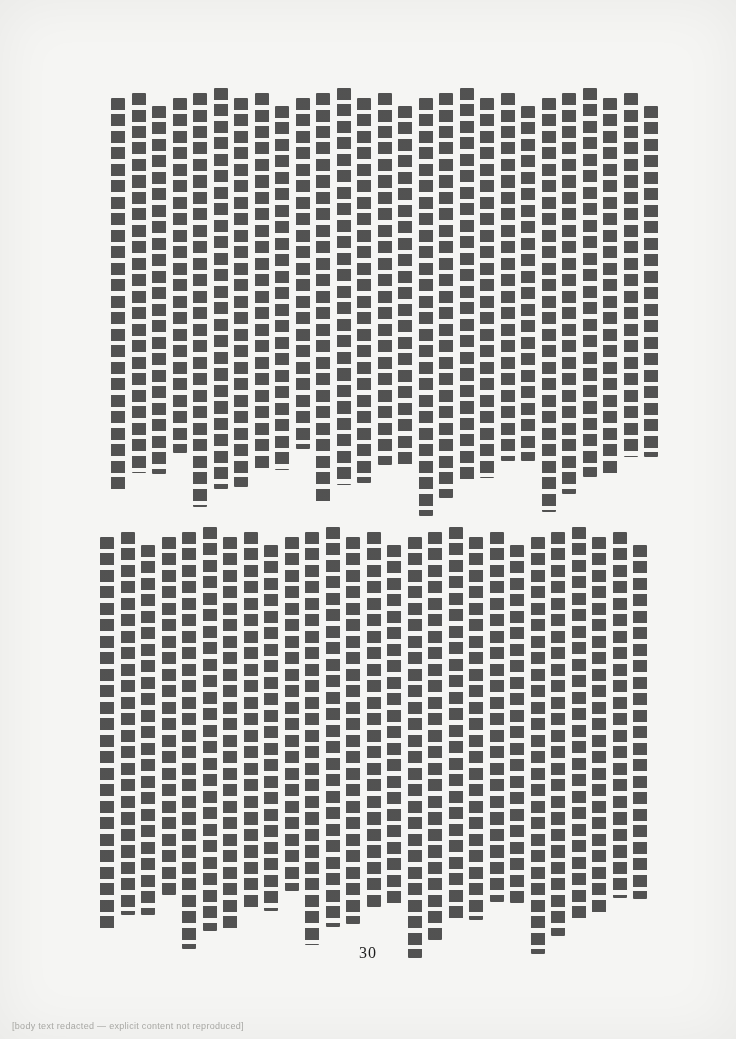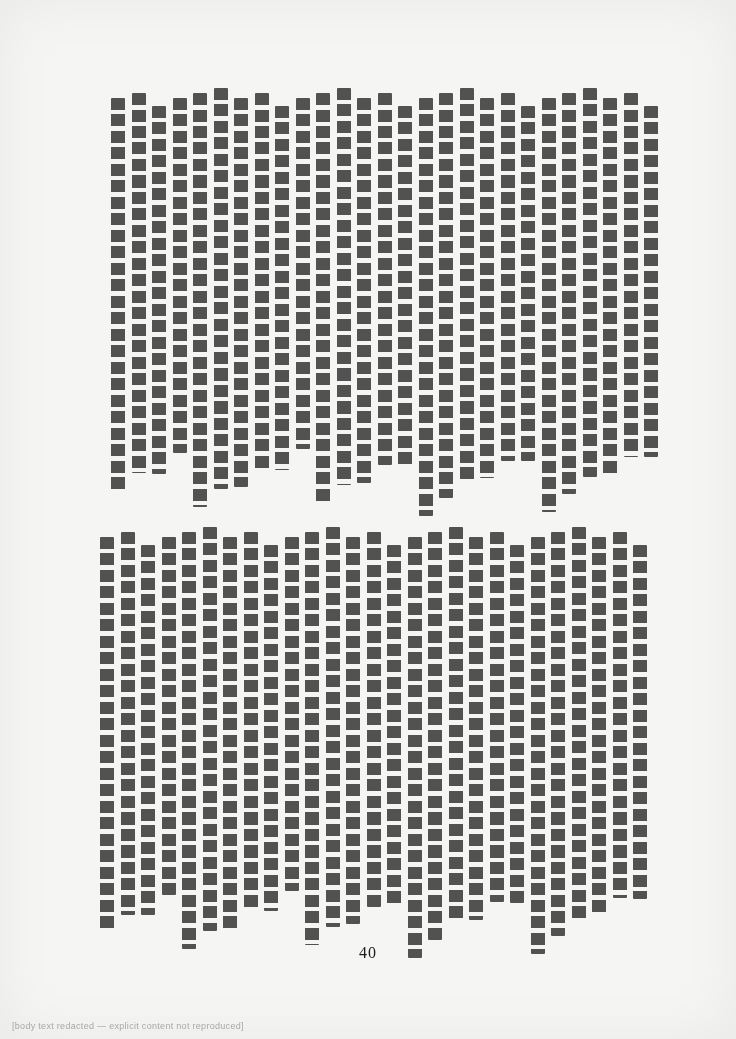--- a/index.html
+++ b/index.html
@@ -131,17 +131,17 @@
       <div class="tcol" style="height: 90%; margin-top: 5px;"></div>
       <div class="tcol" style="height: 93%; margin-top: 10px;"></div>
       <div class="tcol" style="height: 96%; margin-top: 0px;"></div>
       <div class="tcol" style="height: 99%; margin-top: 5px;"></div>
       <div class="tcol" style="height: 85%; margin-top: 10px;"></div>
       <div class="tcol" style="height: 88%; margin-top: 18px;"></div>
       <div class="tcol" style="height: 91%; margin-top: 5px;"></div>
       <div class="tcol" style="height: 94%; margin-top: 10px;"></div>
     </div>
 
-  <div class="page-number">40</div>
+  <div class="page-number">30</div>
 
   <div class="redaction-notice">[body text redacted — explicit content not reproduced]</div>
 
 </div>
 
 </body></html>

